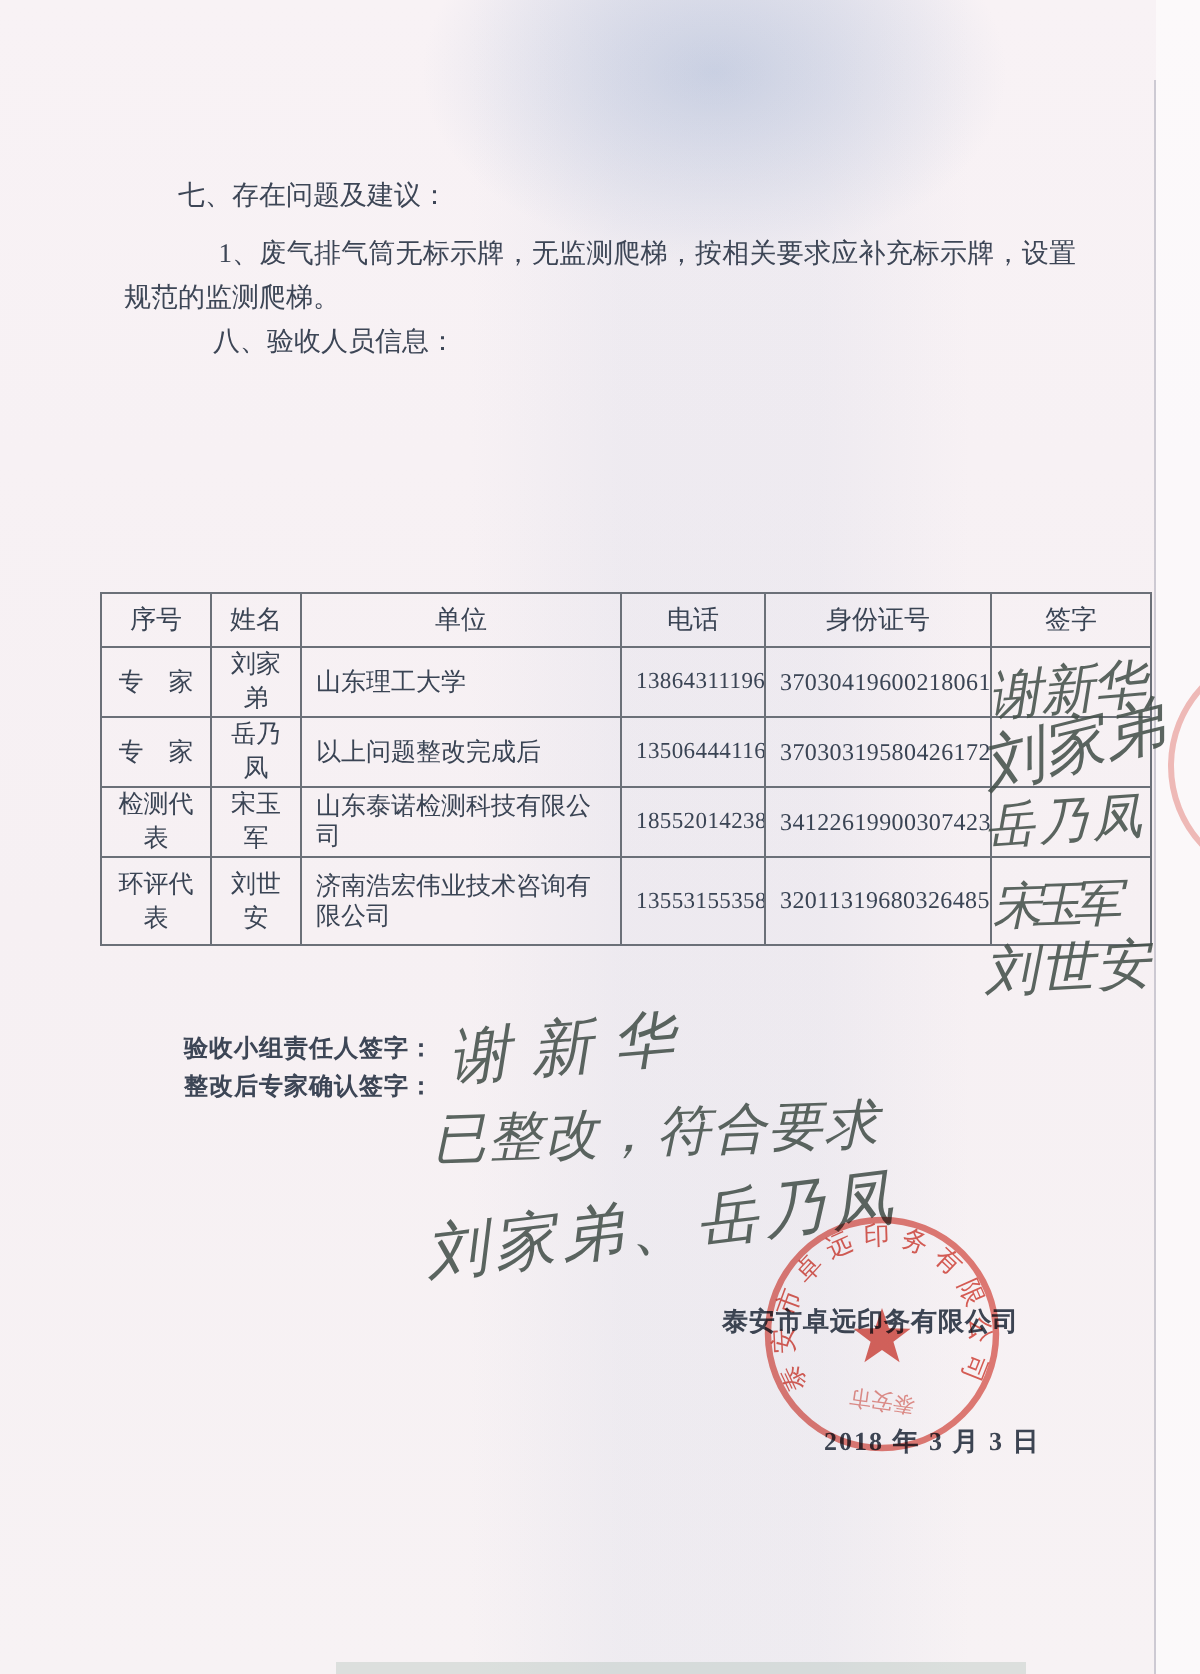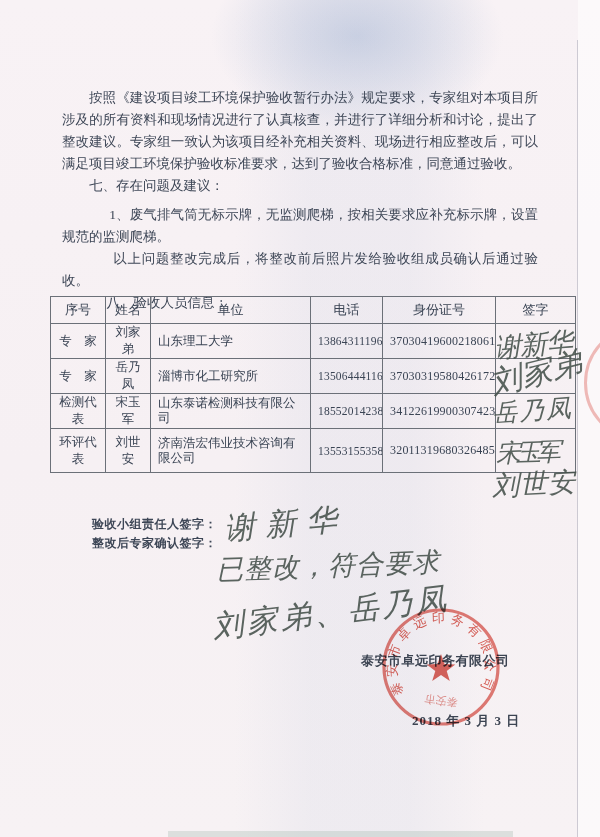--- a/index.html
+++ b/index.html
@@ -56,24 +56,22 @@
 
 <div class="page">
 
   <div class="shade-top"></div>
   <div class="shade-band"></div>
   <div class="right-strip"></div>
   <div class="scan-line"></div>
   <div class="bottom-strip"></div>
 
   <div class="text-block">
-    <p class="ind2">按照《建设项目竣工环境保护验收暂行办法》规定要求，专家组对本项目所涉及的所有资料和现场情况进行了认真核查，并进行了详细分析和讨论，提出了整改建议。专家组一致认为该项目经补充相关资料、现场进行相应整改后，可以满足项目竣工环境保护验收标准要求，达到了验收合格标准，同意通过验收。</p>
     <p class="ind2">七、存在问题及建议：</p>
     <p class="ind35 gap-top">1、废气排气筒无标示牌，无监测爬梯，按相关要求应补充标示牌，设置规范的监测爬梯。</p>
-    <p class="ind38">以上问题整改完成后，将整改前后照片发给验收组成员确认后通过验收。</p>
     <p class="ind33">八、验收人员信息：</p>
   </div>
 
   <table class="ptable">
     <colgroup>
       <col style="width:55px">
         <col style="width:45px">
         <col style="width:160px">
       <col style="width:72px">
         <col style="width:113px">
@@ -92,21 +90,21 @@
       <td class="c-role">专　家</td>
       <td class="c-name">刘家弟</td>
       <td class="c-unit">山东理工大学</td>
       <td class="c-phone">13864311196</td>
       <td class="c-id">370304196002180619</td>
       <td></td>
     </tr>
     <tr style="height:33px">
       <td class="c-role">专　家</td>
       <td class="c-name">岳乃凤</td>
-      <td class="c-unit">淄博市化工研究所</td>
+      <td class="c-unit">以上问题整改完成后</td>
       <td class="c-phone">13506444116</td>
       <td class="c-id">370303195804261727</td>
       <td></td>
     </tr>
     <tr style="height:35px">
       <td class="c-role">检测代表</td>
       <td class="c-name">宋玉军</td>
       <td class="c-unit">山东泰诺检测科技有限公司</td>
       <td class="c-phone">18552014238</td>
       <td class="c-id">341226199003074238</td>

